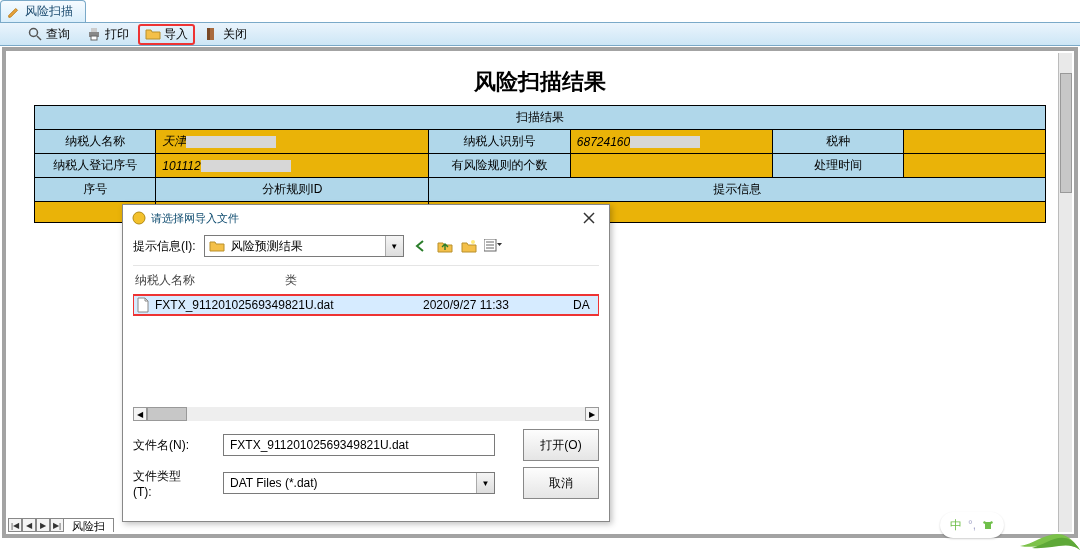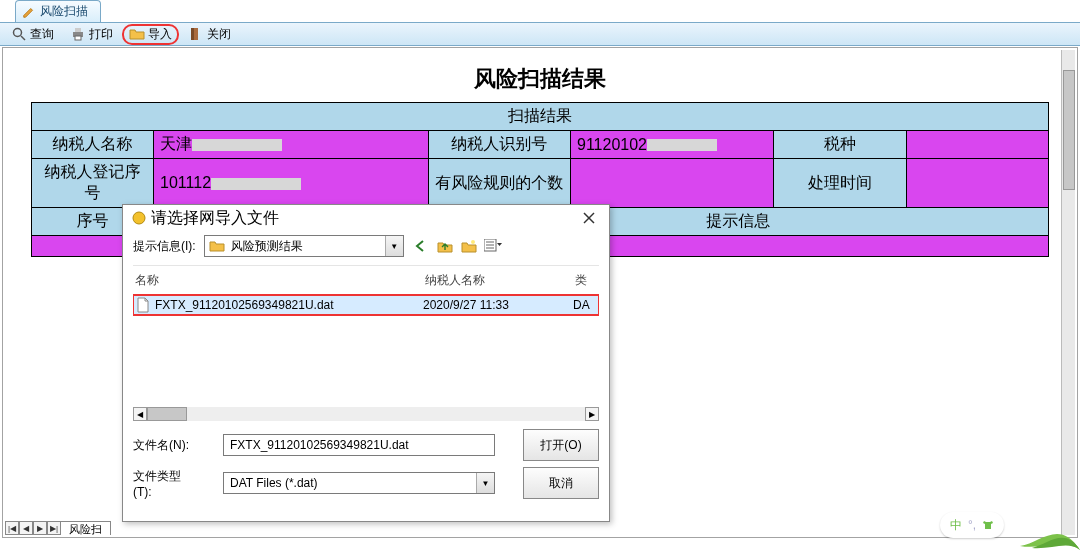--- a/index.html
+++ b/index.html
@@ -11,21 +11,20 @@
     width: 1080px;
     height: 550px;
     overflow: hidden;
   }
   
   
   .tab-bar { 
     height: 22px; 
     display: flex;
     background: #fff;
-    margin-left: 15px;
   }
   .tab {
     display: flex; align-items: center;
     padding: 0 12px 0 6px;
     background: linear-gradient(#f6fbff, #d9eefb);
     border: 1px solid #7aa9c8;
     border-bottom: none;
     border-top-left-radius: 4px;
     border-top-right-radius: 4px;
     color: #1a4a6e;
@@ -37,69 +36,69 @@
   }
   
   
   .toolbar {
     height: 24px;
     background: linear-gradient(#eaf4fc, #cde6f6);
     border-top: 1px solid #7aa9c8;
     border-bottom: 1px solid #7aa9c8;
     display: flex;
     align-items: center;
-    padding: 0 4px;
+    padding: 0 20px;
     gap: 2px;
   }
   .tool-btn {
     display: flex; align-items: center;
     padding: 1px 6px;
     gap: 3px;
     border: 1px solid transparent;
     border-radius: 2px;
     color: #000;
   }
   .tool-btn.highlighted {
     border: 2px solid #e33;
-    border-radius: 10px;
+    border-radius: 3px;
     padding: 0 5px;
   }
   .hint-text { color: #e33; margin-left: 10px; }
   .icon16 { width:16px; height:16px; display:inline-block; }
   
   
   .main-wrap {
     position: absolute;
     top: 47px; left: 2px; right: 2px; bottom: 12px;
-    border: 1px solid #a3a3a3;
+    border: 4px solid #a3a3a3;
     background: #fff;
     overflow: hidden;
   }
   .content {
     padding: 6px 28px;
   }
   .big-title {
     text-align: center;
     font-family: SimSun, serif;
     font-size: 22px;
     font-weight: 700;
     padding: 10px 0 8px;
   }
   table.result {
     width: 100%;
     border-collapse: collapse;
   }
   table.result th, table.result td {
     border: 1px solid #000;
     padding: 3px 6px;
-    font-size: 16px;
+    font-size: 12px;
     height: 21px;
   }
   .hcell { background: #b0d7ea; text-align: center; }
-  .vcell { background: #d946ef; }
+  .vcell { background: #eab308; font-style: italic; }
   .redact {
     display: inline-block;
     height: 12px;
     background: #d7d7d7;
     vertical-align: middle;
   }
   
   
   .nav-strip {
     position: absolute;
@@ -144,22 +143,22 @@
     left: 122px; top: 204px;
     width: 488px; height: 318px;
     background: #fff;
     border: 1px solid #888;
     box-shadow: 2px 2px 6px rgba(0,0,0,0.25);
   }
   .dlg-title {
     height: 26px;
     display:flex; align-items:center;
     padding: 0 8px;
-    font-size: 16px;
-    color: #000000;
+    font-size: 11px;
+    color: #0c4a6e;
   }
   .dlg-close {
     margin-left: auto;
     width: 24px; height: 20px;
     display:flex;align-items:center;justify-content:center;
     color:#333;
   }
   .dlg-row {
     display:flex; align-items:center;
     padding: 4px 10px;
@@ -319,21 +318,21 @@
     <div class="big-title">风险扫描结果</div>
     <table class="result">
       <tbody>
           <tr>
             <td class="hcell" colspan="6">扫描结果</td>
           </tr>
       <tr>
         <td class="hcell" style="width:12%">纳税人名称</td>
         <td class="vcell" style="width:27%"><span>天津</span><span class="redact" style="width:90px"></span></td>
         <td class="hcell" style="width:14%">纳税人识别号</td>
-        <td class="vcell" style="width:20%"><span>91120102</span><span class="redact" style="width:70px"></span></td>
+        <td class="vcell" style="width:20%"><span>68724160</span><span class="redact" style="width:70px"></span></td>
         <td class="hcell" style="width:13%">税种</td>
         <td class="vcell"></td>
       </tr>
       <tr>
         <td class="hcell">纳税人登记序号</td>
         <td class="vcell"><span>101112</span><span class="redact" style="width:90px"></span></td>
         <td class="hcell">有风险规则的个数</td>
         <td class="vcell"></td>
         <td class="hcell">处理时间</td>
         <td class="vcell"></td>
@@ -413,21 +412,20 @@
             <line x1="2" y1="6" x2="10" y2="6" stroke="#666"></line>
             <line x1="2" y1="9" x2="10" y2="9" stroke="#666"></line>
             <path d="M13 4l2.5 3L18 4z" fill="#333"></path>
           </svg>
         </div>
     </div>
   </div>
 
   <div class="file-list">
     <div class="fl-head">
-      <div class="fl-col-name">名称</div>
       <div class="fl-col-date">纳税人名称</div>
       <div class="fl-col-type">类</div>
     </div>
     <div class="fl-row highlighted">
       <div class="fl-col-name" style="display:flex;align-items:center">
         <span class="fl-file-ico">
           <svg viewBox="0 0 16 16">
               <path d="M3 1h7l3 3v11H3z" fill="#fff" stroke="#888"></path>
               <path d="M10 1v3h3" fill="none" stroke="#888"></path>
             </svg>

